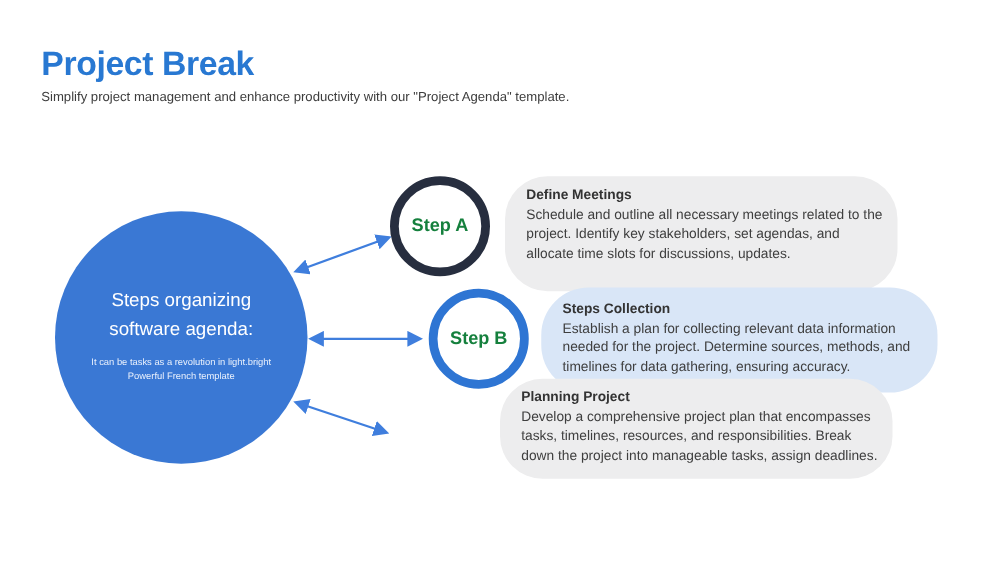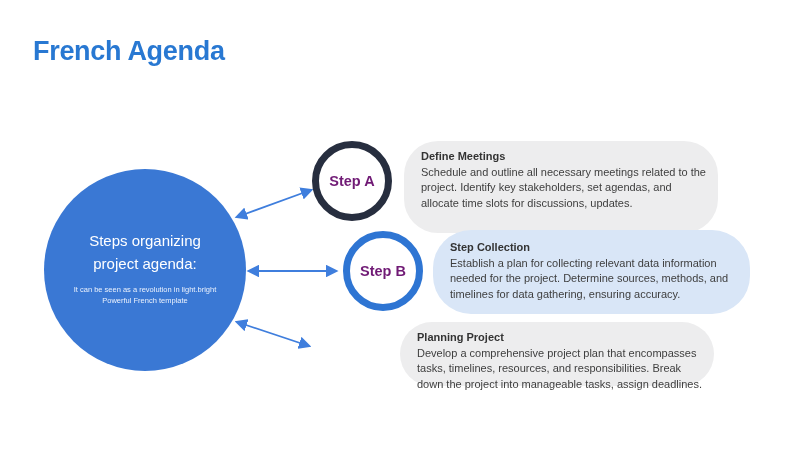--- a/index.html
+++ b/index.html
@@ -24,49 +24,50 @@
   .arrows{ position:absolute; left:0; top:0; width:800px; height:450px; pointer-events:none; }
   .arrow-line{ stroke:#3f7edd; stroke-width:1.8; }
   .step-circle{
     position:absolute; width:66px; height:66px; background:#ffffff;
     border:7px solid #272e3f; border-radius:50%;
     display:flex; align-items:center; justify-content:center;
   }
   .step-circle.a{ left:312px; top:141px; }
   .step-circle.b{ left:343px; top:231px; }
   .step-circle.c{ left:311px; top:323px; }
-  .step-label{ font-size:14.5px; font-weight:bold; color:#701a75; white-space:nowrap; }
+  .step-label{ font-size:14.5px; font-weight:bold; color:#15803d; white-space:nowrap; }
   .card{
     position:absolute; box-sizing:border-box;
     background:#ededee; border-radius:34px;
     padding:8px 12px 8px 17px;
   }
   .card.a{ left:404px; top:141px; width:314px; height:92px; }
   .card.b{ left:433px; top:230px; width:317px; height:84px; border-radius:38px; padding-top:10px;}
-  .card.c{ left:400px; top:322px; width:314px; height:64px; }
+  .card.c{ left:400px; top:303px; width:314px; height:80px; }
   .card-title{ font-size:11px; font-weight:bold; color:#333333; line-height:15.5px; }
   .card-body{ font-size:11px; color:#3e3e3e; line-height:15.5px; }
 </style>
 </head>
 <body>
 
 <div class="slide">
 
-  <h1 class="title" style="color: rgb(40, 120, 210);">French Agenda</h1>
+  <h1 class="title" style="color: rgb(40, 120, 210);">Project Break</h1>
 
   <div class="subtitle">
+    <div>Simplify project management and enhance productivity with our "Project Agenda" template.</div>
   </div>
 
   <div class="hub" style="background-color: rgb(58, 120, 212);">
     <div class="hub-heading">
       <div>Steps organizing</div>
-      <div>project agenda:</div>
+      <div>software agenda:</div>
     </div>
     <div class="hub-subtext">
-      <div>It can be seen as a revolution in light.bright</div>
+      <div>It can be tasks as a revolution in light.bright</div>
       <div>Powerful French template</div>
     </div>
   </div>
 
   <svg class="arrows" viewBox="0 0 800 450" xmlns="http://www.w3.org/2000/svg">
     <defs>
       <marker id="ah" viewBox="0 0 10 10" refX="8" refY="5" markerWidth="7" markerHeight="7" orient="auto-start-reverse">
         <path d="M0,0 L10,5 L0,10 z" fill="#3f7edd" style="fill: rgb(63, 126, 221);"></path>
       </marker>
     </defs>
@@ -80,21 +81,21 @@
   </div>
   <div class="step-circle b" style="border-color: rgb(46, 117, 211);">
     <span class="step-label">Step B</span>
   </div>
 
   <div class="card a" style="background-color: rgb(237, 237, 238);">
     <div class="card-title">Define Meetings</div>
     <div class="card-body">Schedule and outline all necessary meetings related to the project. Identify key stakeholders, set agendas, and allocate time slots for discussions, updates.</div>
   </div>
   <div class="card b" style="background-color: rgb(217, 230, 247);">
-    <div class="card-title">Step Collection</div>
+    <div class="card-title">Steps Collection</div>
     <div class="card-body">Establish a plan for collecting relevant data information needed for the project. Determine sources, methods, and timelines for data gathering, ensuring accuracy.</div>
   </div>
   <div class="card c" style="background-color: rgb(237, 237, 238);">
     <div class="card-title">Planning Project</div>
     <div class="card-body">Develop a comprehensive project plan that encompasses tasks, timelines, resources, and responsibilities. Break down the project into manageable tasks, assign deadlines.</div>
   </div>
 
 </div>
 
 </body></html>

